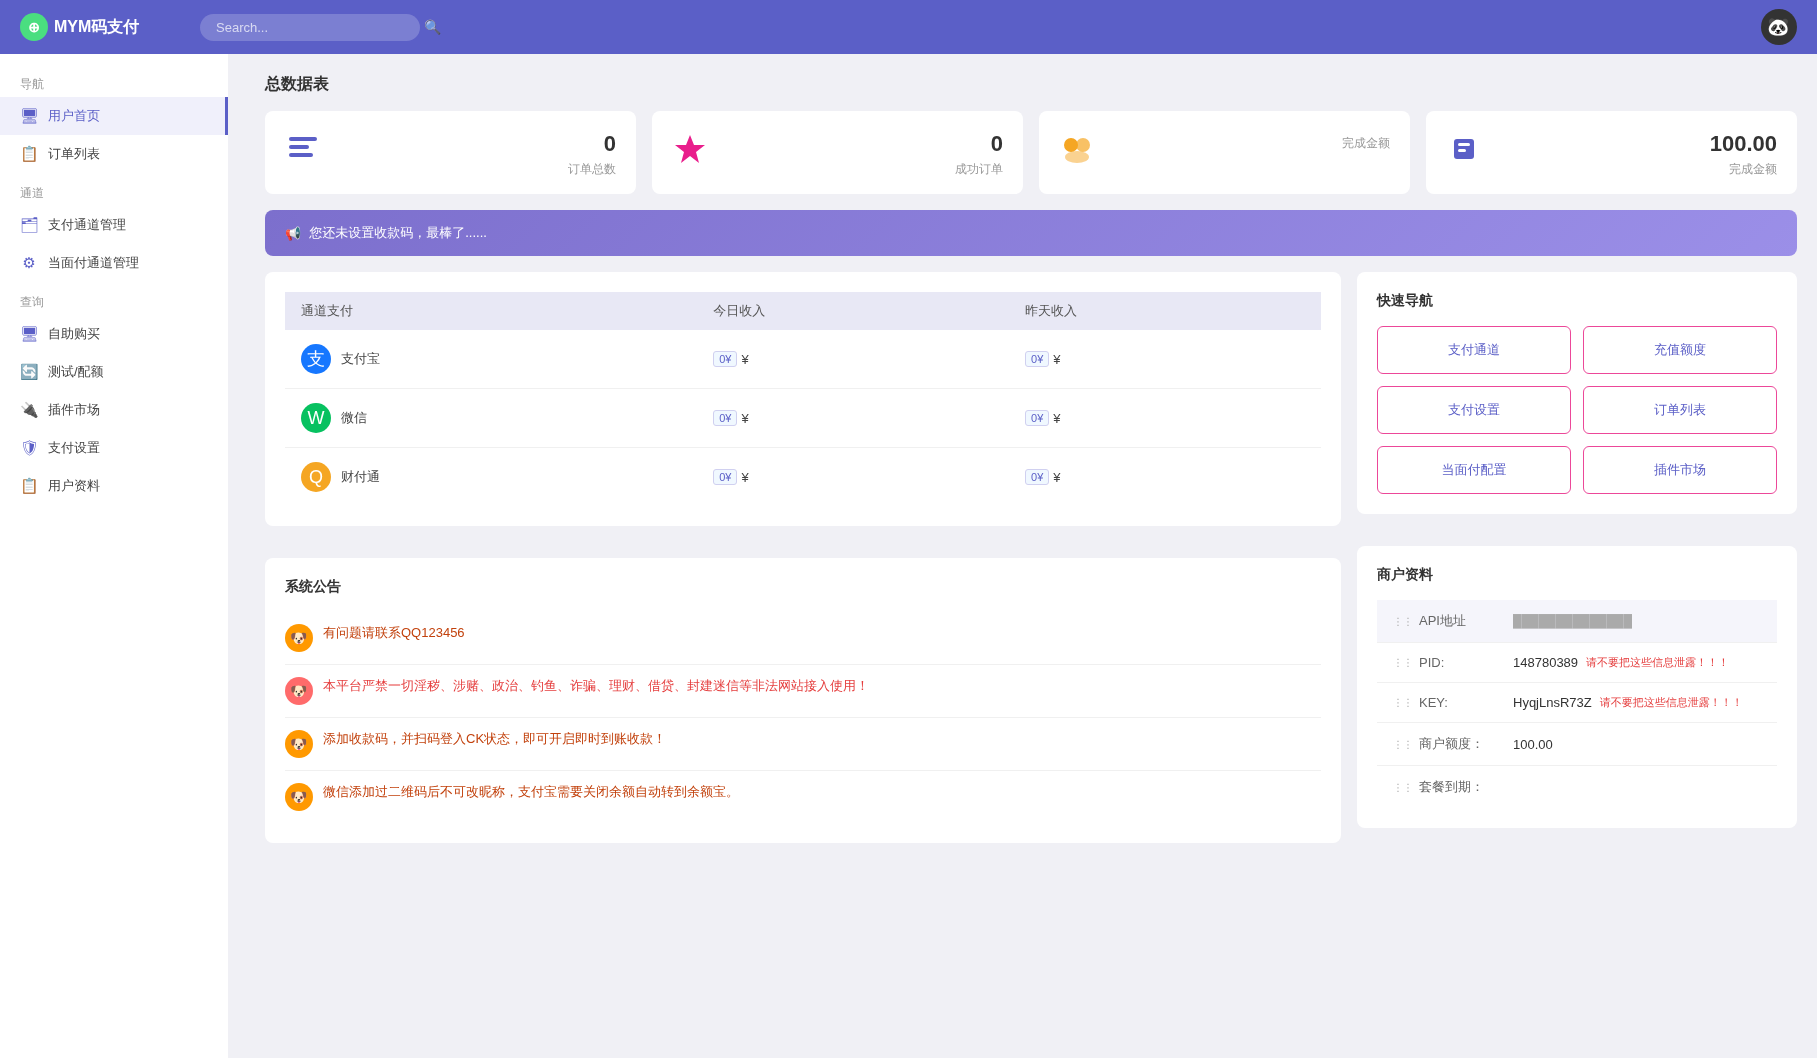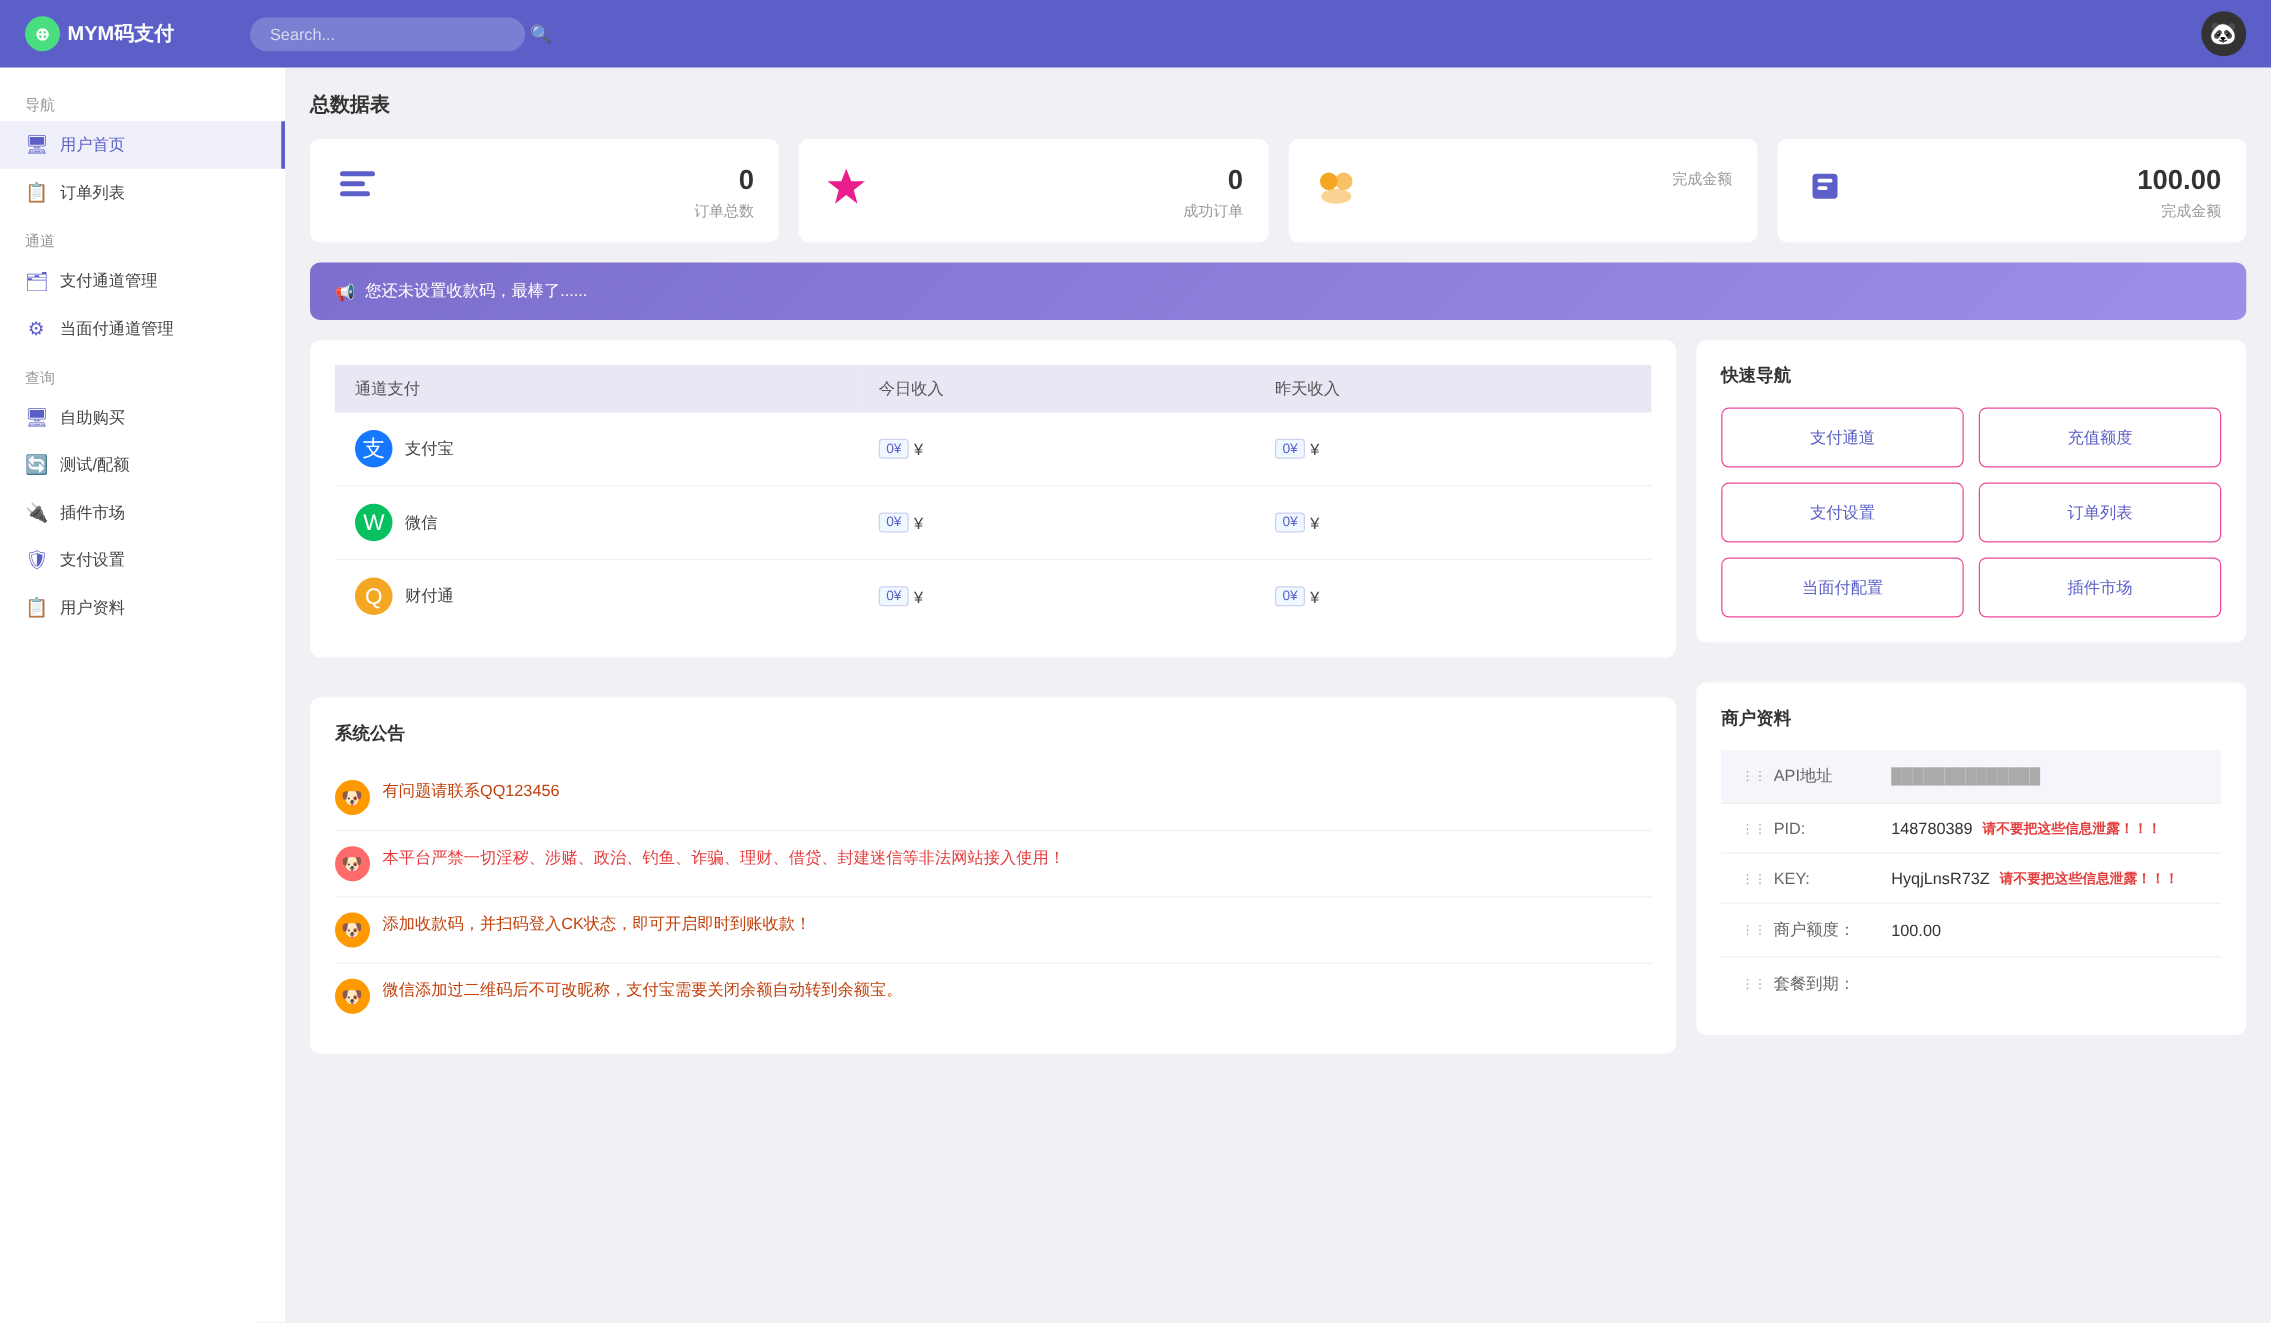--- a/index.html
+++ b/index.html
@@ -112,20 +112,21 @@
       text-align: center;
       color: #5b5fc7;
     }
 
     
     .content {
       flex: 1;
       overflow-y: auto;
       padding: 20px;
       background: #f0f0f5;
+      margin-left: 17px;
     }
 
     
     .page-title {
       font-size: 16px;
       font-weight: bold;
       color: #333;
       margin-bottom: 16px;
     }
     .summary-cards {
@@ -284,21 +285,21 @@
       display: flex;
       align-items: center;
       justify-content: center;
       font-size: 14px;
       flex-shrink: 0;
     }
     .ann-text-red { color: #e53e3e; }
     .ann-text-black { color: #c2410c; }
     .api-row { background: #f5f5fb; }
     .api-url { color: #aaa; font-size: 12px; }
-    .warn-text { color: #e53e3e; font-size: 11px; margin-left: 8px; font-weight: bold; }
+    .warn-text { color: #e53e3e; font-size: 11px; margin-left: 8px; }
     .merchant-row { display: flex; align-items: center; padding: 12px 16px; border-bottom: 1px solid #f0f0f0; }
     .merchant-row:last-child { border-bottom: none; }
     .merchant-label { color: #666; font-size: 13px; display: flex; align-items: center; gap: 6px; width: 120px; flex-shrink: 0; }
     .merchant-value { color: #333; font-size: 13px; flex: 1; display: flex; align-items: center; }
     .grid-icon { color: #aaa; font-size: 10px; }
 
     .left-col { display: flex; flex-direction: column; gap: 16px; }
     .right-col { display: flex; flex-direction: column; gap: 16px; }
   </style>
 </head>

